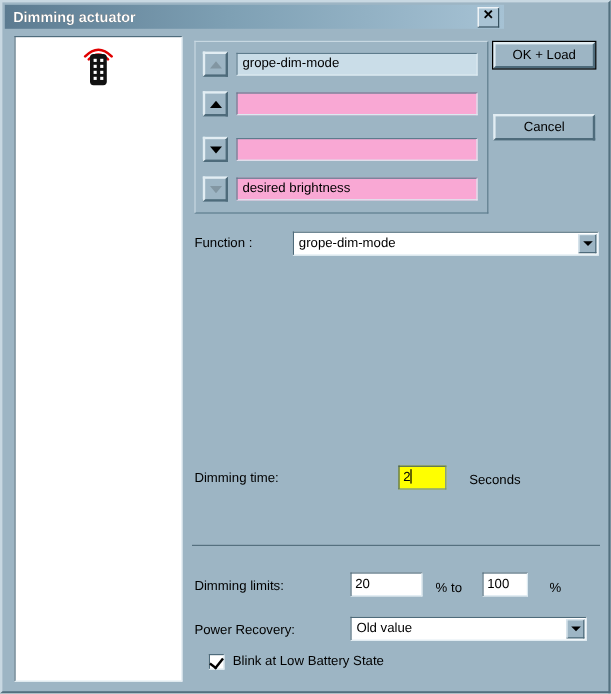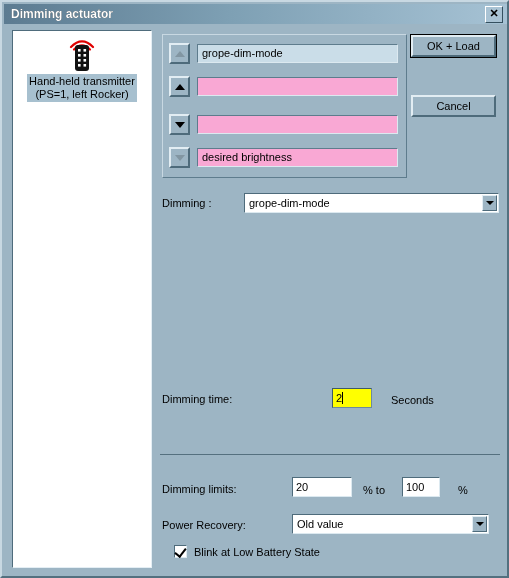--- a/index.html
+++ b/index.html
@@ -22,21 +22,21 @@
     border-right: 2px solid #53707f;
     border-bottom: 2px solid #53707f;
     overflow: hidden;
   }
 
   
   #titlebar {
     position: absolute;
     left: 2px;
     top: 2px;
-    width: 503px;
+    width: 416px;
     height: 20px;
     background: linear-gradient(to right, #5c7b91 0%, #7ea0b4 45%, #a6c2d4 100%);
     display: flex;
     align-items: center;
   }
   #titlebar .title-text {
     color: #ffffff;
     font-size: 12px;
     font-weight: bold;
     margin-left: 7px;
@@ -285,21 +285,20 @@
     height: 1px;
     background: #55707f;
   }
 
   
   #checkbox-row {
     position: absolute;
     left: 172px;
     top: 543px;
     display: flex;
-    align-items: center;
     cursor: default;
   }
   #checkbox-box {
     width: 13px;
     height: 13px;
     box-sizing: border-box;
     background: #ffffff;
     border-left: 1px solid #4e6b7b;
     border-top: 1px solid #4e6b7b;
     border-right: 1px solid #dce9f0;
@@ -343,22 +342,20 @@
         <rect x="10" y="9" width="14" height="26" rx="3" fill="#111111"></rect>
         <rect x="13" y="13" width="2.6" height="2.6" fill="#ffffff"></rect>
         <rect x="18.5" y="13" width="2.6" height="2.6" fill="#ffffff"></rect>
         <rect x="13" y="18" width="2.6" height="2.6" fill="#ffffff"></rect>
         <rect x="18.5" y="18" width="2.6" height="2.6" fill="#ffffff"></rect>
         <rect x="13" y="23" width="2.6" height="2.6" fill="#ffffff"></rect>
         <rect x="18.5" y="23" width="2.6" height="2.6" fill="#ffffff"></rect>
         <rect x="13" y="28" width="2.6" height="2.6" fill="#ffffff"></rect>
         <rect x="18.5" y="28" width="2.6" height="2.6" fill="#ffffff"></rect>
       </svg>
-      <span id="device-label">Hand-held transmitter
-(PS=1, left Rocker)</span>
     </div>
   </div>
 
   <div id="link-group">
 
     <div class="link-row" style="top:8px;">
       <div class="arrow-btn">
           <i class="arrow-glyph arrow-up dim"></i>
         </div>
       <div class="link-field highlight">grope-dim-mode</div>
@@ -383,21 +380,21 @@
           <i class="arrow-glyph arrow-down dim"></i>
         </div>
       <div class="link-field">desired brightness</div>
     </div>
 
   </div>
 
   <div class="dlg-btn default-btn" style="left:409px; top:33px;">OK + Load</div>
   <div class="dlg-btn" style="left:409px; top:93px;">Cancel</div>
 
-  <div class="form-label" style="left:160px; top:195px;">Dimming :</div>
+  <div class="form-label" style="left:160px; top:195px;">Function :</div>
   <div class="combo" style="left:242px; top:191px; width:255px;">
     <span class="combo-text">grope-dim-mode</span>
     <span class="combo-arrow">
         <i></i>
       </span>
   </div>
 
   <div class="form-label" style="left:160px; top:391px;">Dimming time:</div>
   <div class="textbox yellow" style="left:330px; top:386px; width:40px;"><span>2</span><span class="caret"></span></div>
   <div class="form-label" style="left:389px; top:392px;">Seconds</div>

